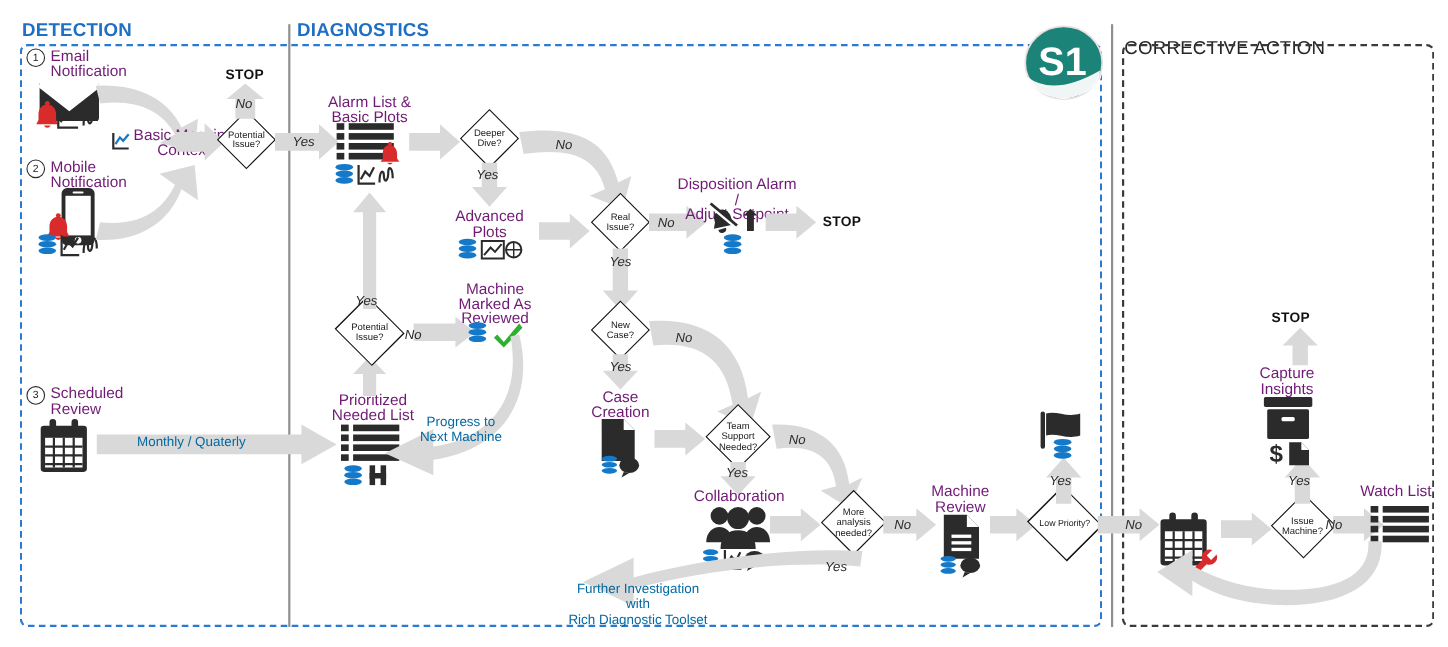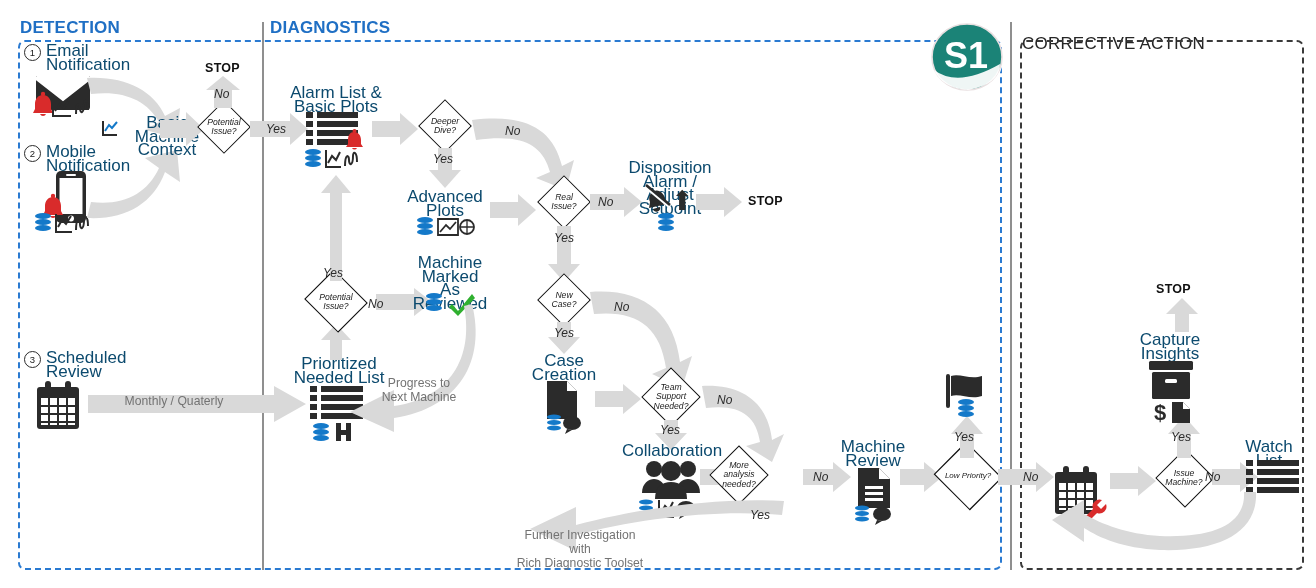--- a/index.html
+++ b/index.html
@@ -41,22 +41,22 @@
   .vdiv {
     position: absolute;
     width: 1.6px;
     background: #8f8f8f;
   }
 
   
   .nlabel {
     position: absolute;
     text-align: center;
-    color: #0c4a6e;
-    font-size: 17px;
+    color: #701a75;
+    font-size: 14px;
     line-height: 13.6px;
     white-space: pre-line;
   }
   .nlabel.left { text-align: left; }
 
   .stop {
     position: absolute;
     font-size: 12.5px;
     font-weight: 700;
     color: #111;
@@ -68,21 +68,21 @@
     position: absolute;
     font-size: 12px;
     font-style: italic;
     color: #2b2b2b;
     background: transparent;
     white-space: nowrap;
   }
   .flabel {
     position: absolute;
     font-size: 12.2px;
-    color: #737373;
+    color: #0369a1;
     text-align: center;
     line-height: 14px;
     white-space: pre-line;
   }
 
   
   .diamond {
     position: absolute;
     display: flex;
     align-items: center;
@@ -96,21 +96,20 @@
     background: #fff;
   }
   .diamond .dtxt {
     position: relative;
     z-index: 2;
     font-size: 8.6px;
     line-height: 9.4px;
     color: #1a1a1a;
     text-align: center;
     white-space: pre-line;
-    font-style: italic;
   }
 
   
   .numcirc {
     position: absolute;
     width: 17px; height: 17px;
     border: 1.3px solid #2b2b2b;
     border-radius: 50%;
     display: flex; align-items: center; justify-content: center;
     font-size: 9.5px; color: #1a1a1a;
@@ -515,21 +514,21 @@
       </g>
     </svg>
   </div>
 
   <div class="arw" style="left:700px; top:462px;">
     <svg width="46" height="30" viewBox="0 0 46 30">
       <path class="gfill" d="M0 7 H28 V0 L46 15 L28 30 V23 H0 Z"></path>
     </svg>
   </div>
 
-  <div class="diamond" style="left:708px; top:450px; width:62px; height:50px;">
+  <div class="diamond" style="left:745px; top:450px; width:62px; height:50px;">
     <div class="dshape" style="left:10px; top:4px; width:42px; height:42px;"></div>
     <div class="dtxt">More
 analysis
 needed?</div>
   </div>
 
   <div class="arw" style="left:803px; top:462px;">
     <svg width="48" height="30" viewBox="0 0 48 30">
       <path class="gfill" d="M0 7 H30 V0 L48 15 L30 30 V23 H0 Z"></path>
     </svg>

